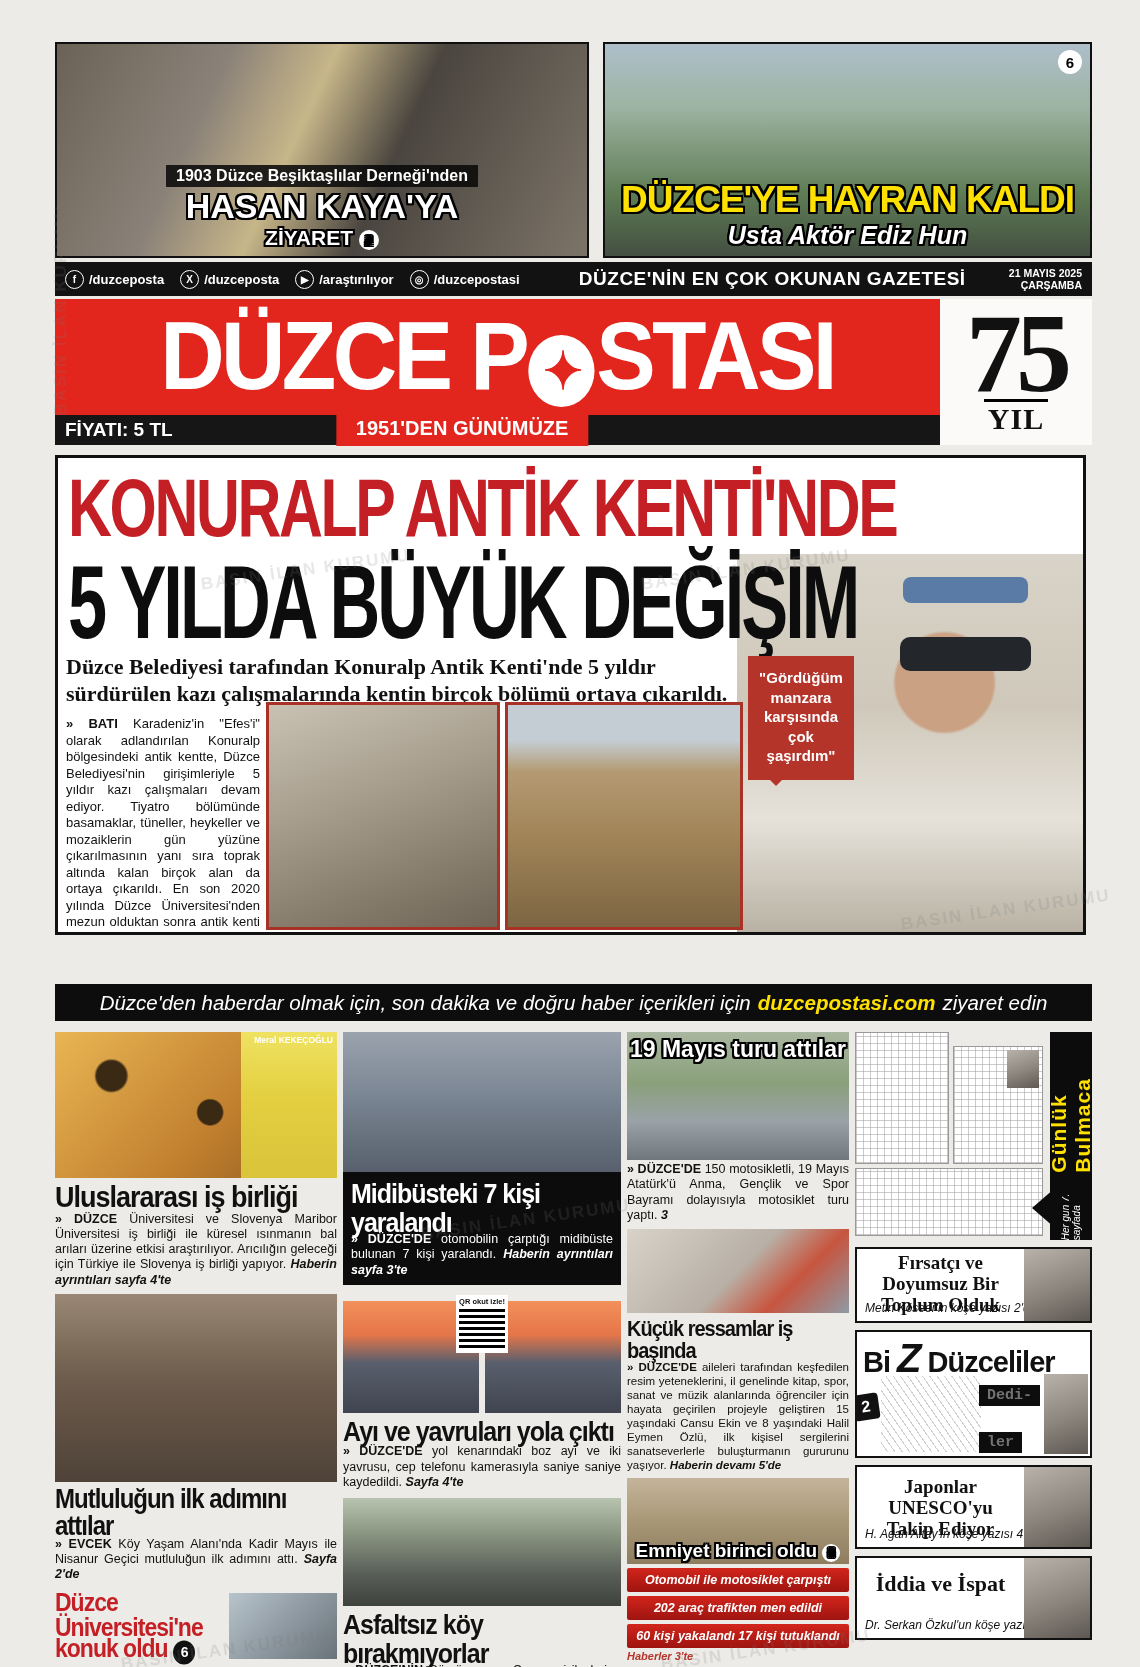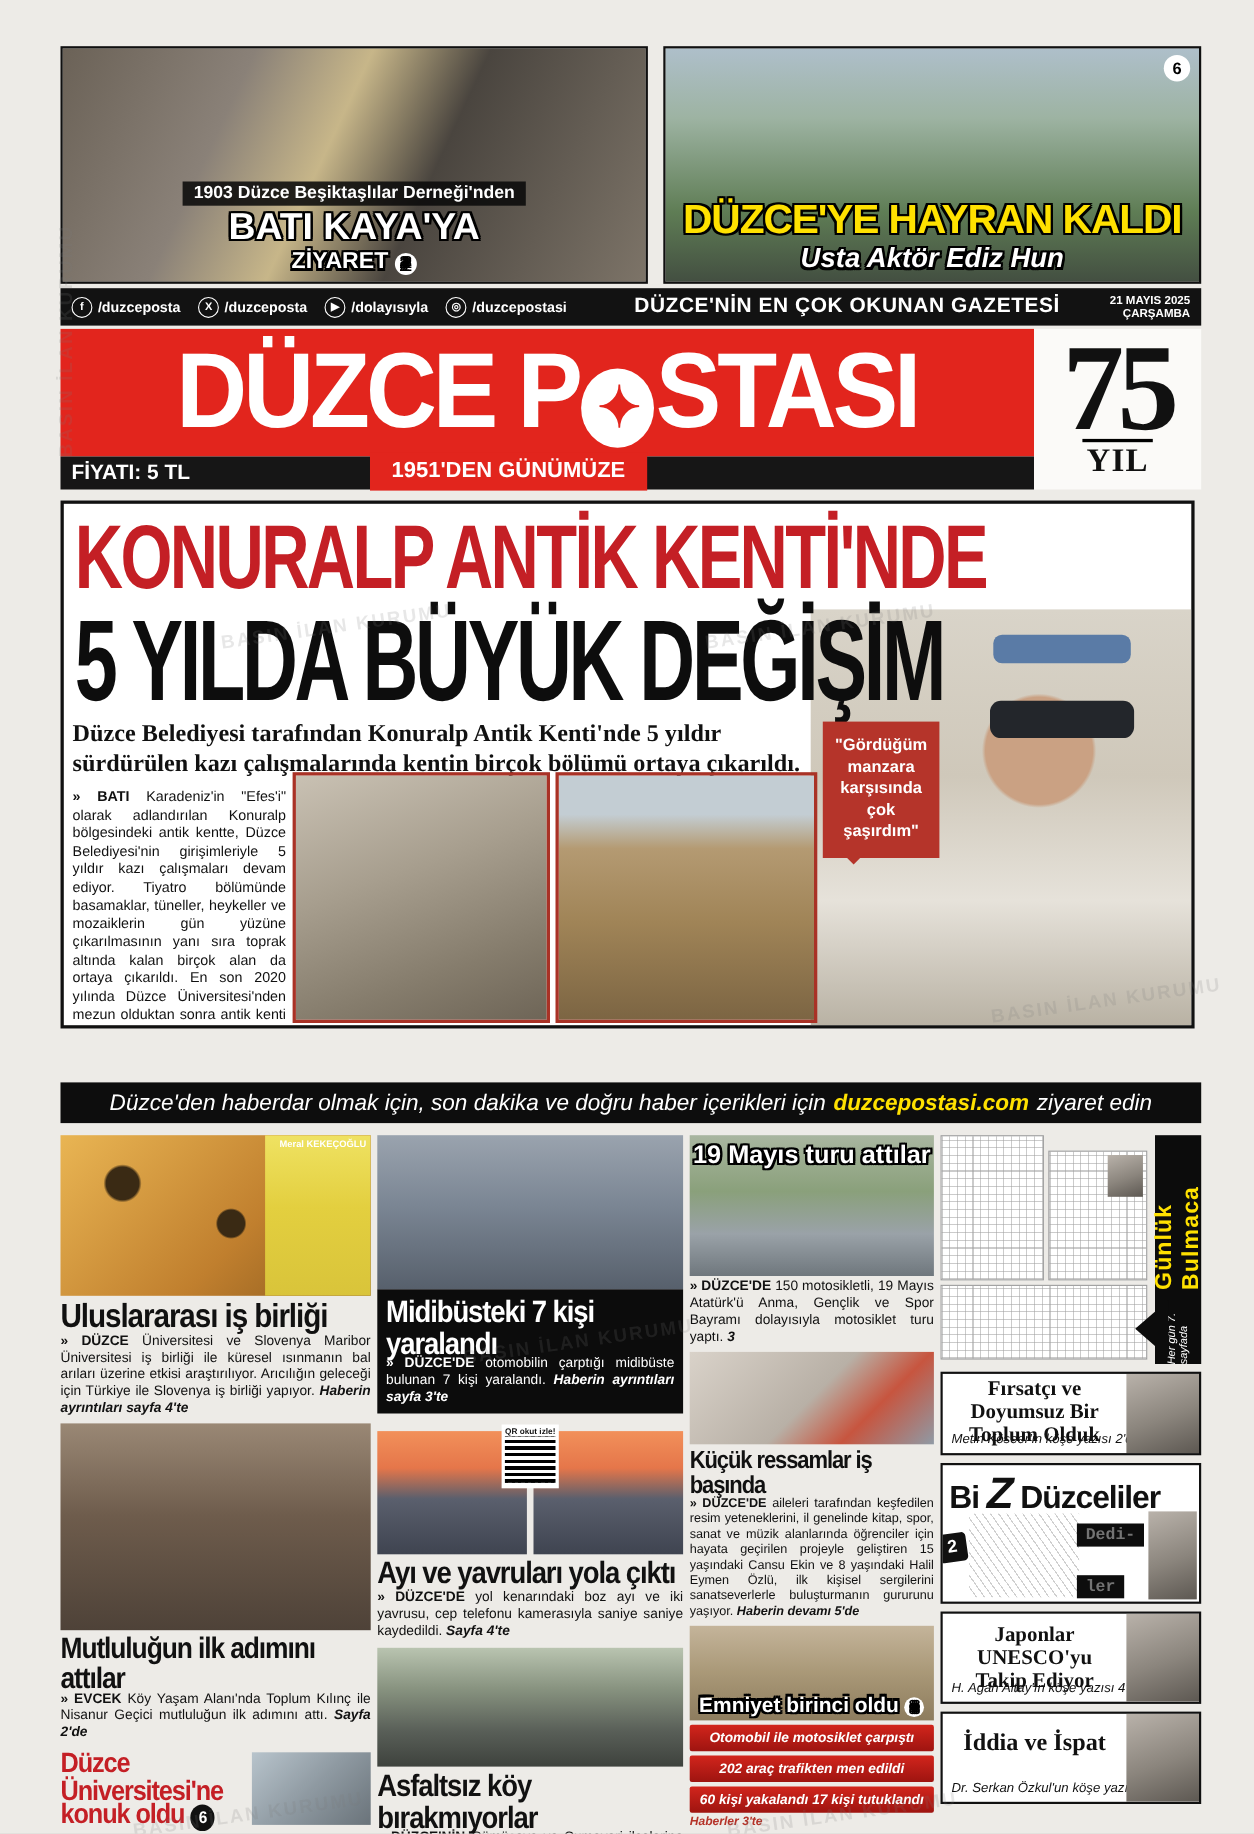--- a/index.html
+++ b/index.html
@@ -136,21 +136,21 @@
   <span class="wm" style="left:640px;top:560px;">BASIN İLAN KURUMU</span>
   <span class="wm" style="left:420px;top:1210px;">BASIN İLAN KURUMU</span>
   <span class="wm" style="left:900px;top:900px;">BASIN İLAN KURUMU</span>
   <span class="wm" style="left:120px;top:1640px;">BASIN İLAN KURUMU</span>
   <span class="wm" style="left:660px;top:1640px;">BASIN İLAN KURUMU</span>
 
   <div id="topstrip">
     <div class="photo frame2 ph-visit" style="width:530px;">
       <div class="cap-center">
         <div><span class="kicker-bar" style="font-size:16px;">1903 Düzce Beşiktaşlılar Derneği'nden</span></div>
-        <div class="outline" style="font-size:34px;font-weight:800;letter-spacing:0;">BATI KAYA'YA</div>
+        <div class="outline" style="font-size:34px;font-weight:800;letter-spacing:0;">HASAN KAYA'YA</div>
         <div style="font-size:21px;font-weight:800;" class="outline">
           <span>ZİYARET</span>
           <span class="badge" style="width:20px;height:20px;font-size:13px;">2</span>
         </div>
       </div>
     </div>
     <div class="photo frame2 ph-ediz" style="flex:1;">
       <span class="badge" style="position:absolute;top:6px;right:8px;width:24px;height:24px;font-size:15px;">6</span>
       <div class="cap-center">
         <div class="outline" style="font-size:37px;font-weight:800;color:#ffe100;letter-spacing:-1px;">DÜZCE'YE HAYRAN KALDI</div>
@@ -163,21 +163,21 @@
     <span class="soc">
       <span class="soc-ic">f</span>
       <span>/duzceposta</span>
     </span>
     <span class="soc">
       <span class="soc-ic">X</span>
       <span>/duzceposta</span>
     </span>
     <span class="soc">
       <span class="soc-ic">▶</span>
-      <span>/dolayısıyla</span>
+      <span>/araştırılıyor</span>
     </span>
     <span class="soc">
       <span class="soc-ic">◎</span>
       <span>/duzcepostasi</span>
     </span>
     <span id="slogan">DÜZCE'NİN EN ÇOK OKUNAN GAZETESİ</span>
     <span id="dateblock">
       <div>21 MAYIS 2025</div>
       <div>ÇARŞAMBA</div>
     </span>
@@ -234,21 +234,21 @@
       <span class="arr">»</span>
       <span class="lead">DÜZCE</span>
       <span>Üniversitesi ve Slovenya Maribor Üniversitesi iş birliği ile küresel ısınmanın bal arıları üzerine etkisi araştırılıyor. Arıcılığın geleceği için Türkiye ile Slovenya iş birliği yapıyor.</span>
       <span class="tail">Haberin ayrıntıları sayfa 4'te</span>
     </p>
     <div class="photo ph-wed" style="height:188px;margin-top:6px;"></div>
     <h3 class="story-title" style="font-size:24px;">Mutluluğun ilk adımını attılar</h3>
     <p class="story-body">
       <span class="arr">»</span>
       <span class="lead">EVCEK</span>
-      <span>Köy Yaşam Alanı'nda Toplum Kılınç ile Nisanur Geçici mutluluğun ilk adımını attı.</span>
+      <span>Köy Yaşam Alanı'nda Kadir Mayıs ile Nisanur Geçici mutluluğun ilk adımını attı.</span>
       <span class="tail">Sayfa 2'de</span>
     </p>
     <div style="display:flex;gap:6px;margin-top:8px;align-items:center;">
       <div style="flex:1;">
         <div class="guest-title">Düzce Üniversitesi'ne</div>
         <div class="guest-title">
           <span>konuk oldu</span>
           <span class="badge dark-badge" style="width:22px;height:22px;font-size:14px;">6</span>
         </div>
       </div>

